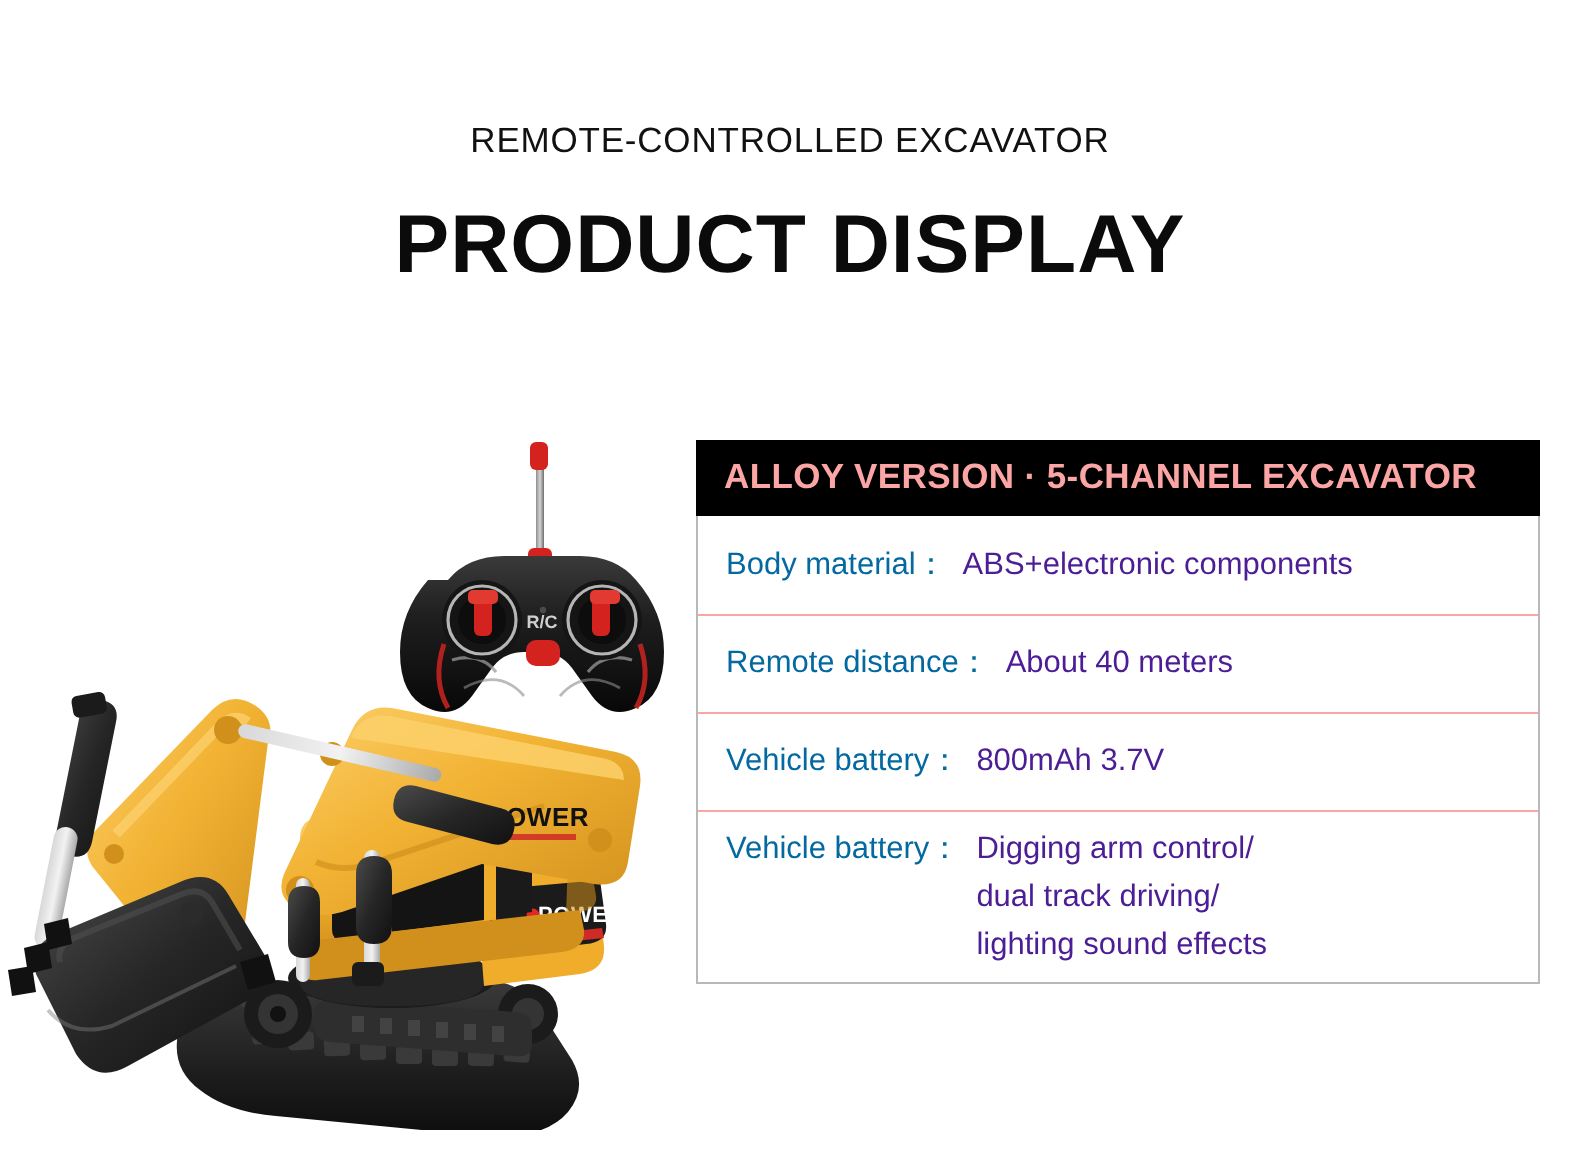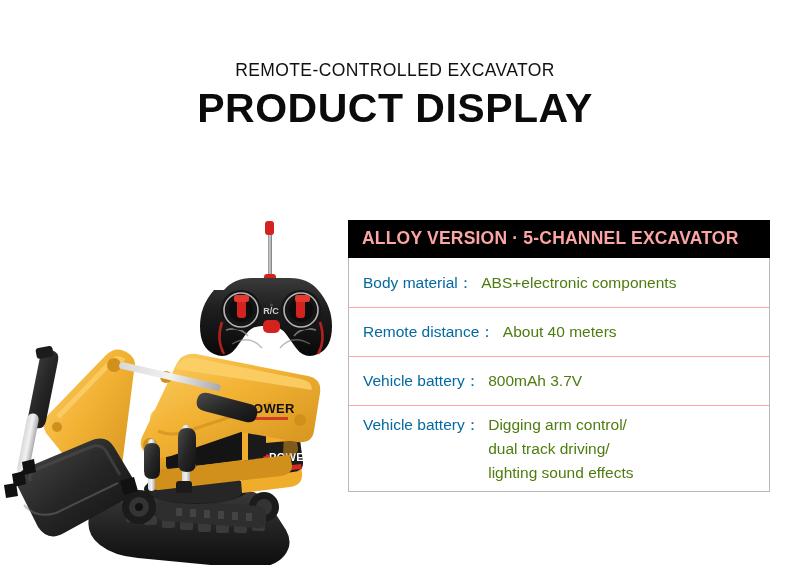--- a/index.html
+++ b/index.html
@@ -30,21 +30,21 @@
     color: #111111;
     font-weight: 400;
     line-height: 24px;
   }
   .header .title {
     font-size: 41px;
     font-weight: 700;
     letter-spacing: 0.5px;
     color: #0b0b0b;
     line-height: 48px;
-    margin-top: 2px;
+    margin-top: 16px;
   }
 
   
   .spec-table {
     position: absolute;
     left: 348px;
     top: 220px;
     width: 422px;
   }
   .spec-header {
@@ -81,21 +81,21 @@
   .spec-row .row-inner {
     display: flex;
     align-items: flex-start;
     padding: 6px 0;
   }
   .spec-row .label {
     white-space: nowrap;
     color: #0369a1;
   }
   .spec-row .value {
-    color: #4d7c0f;
+    color: #4c1d95;
     padding-left: 8px;
     white-space: pre-line;
   }
   .spec-row.multiline {
     min-height: 86px;
     align-items: center;
   }
 
   
   .photo {

